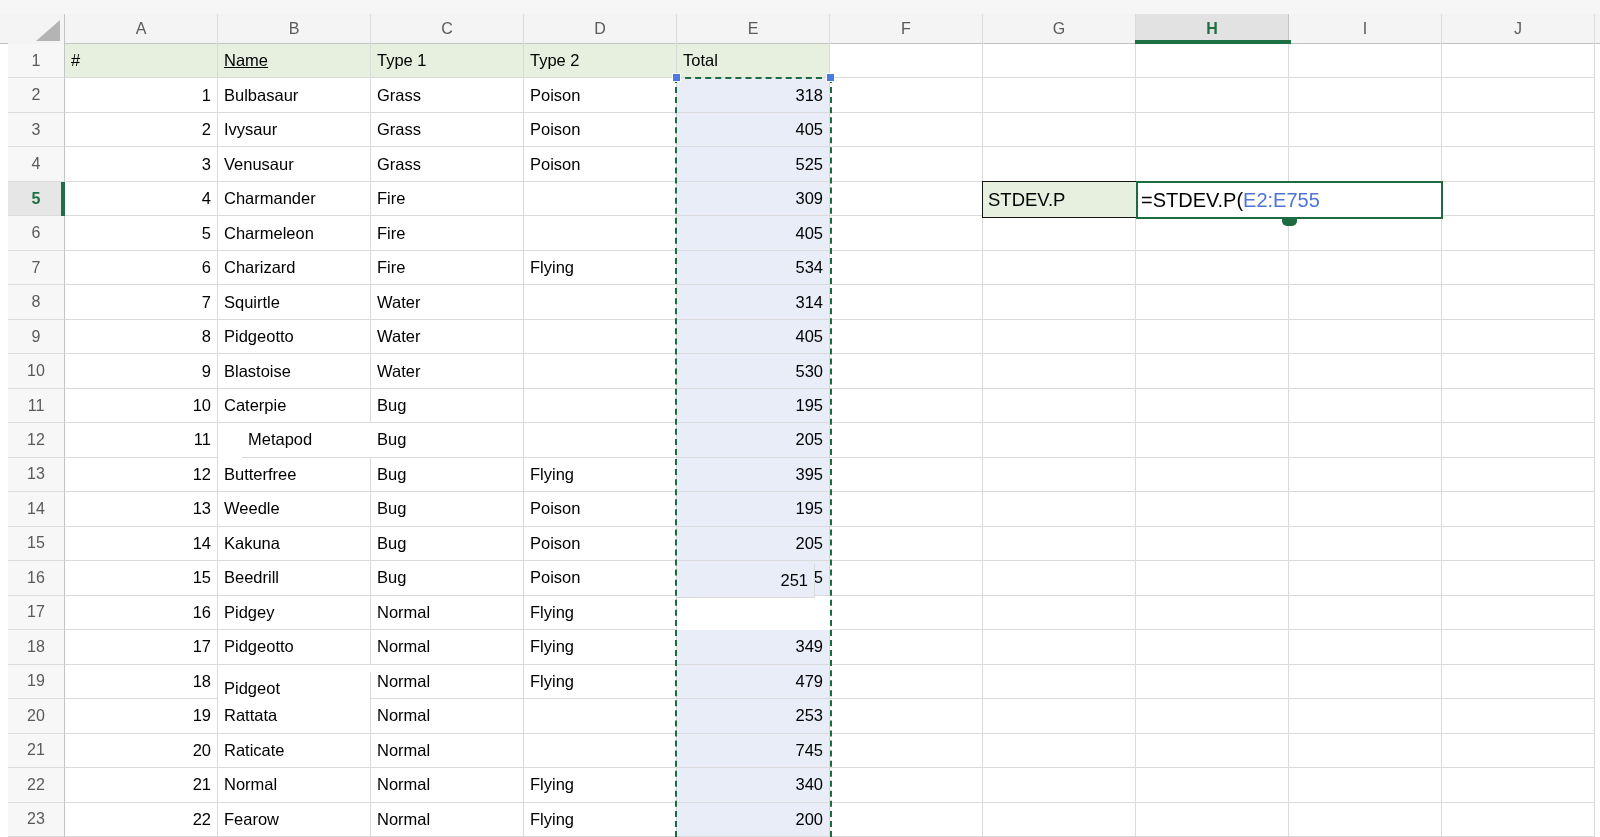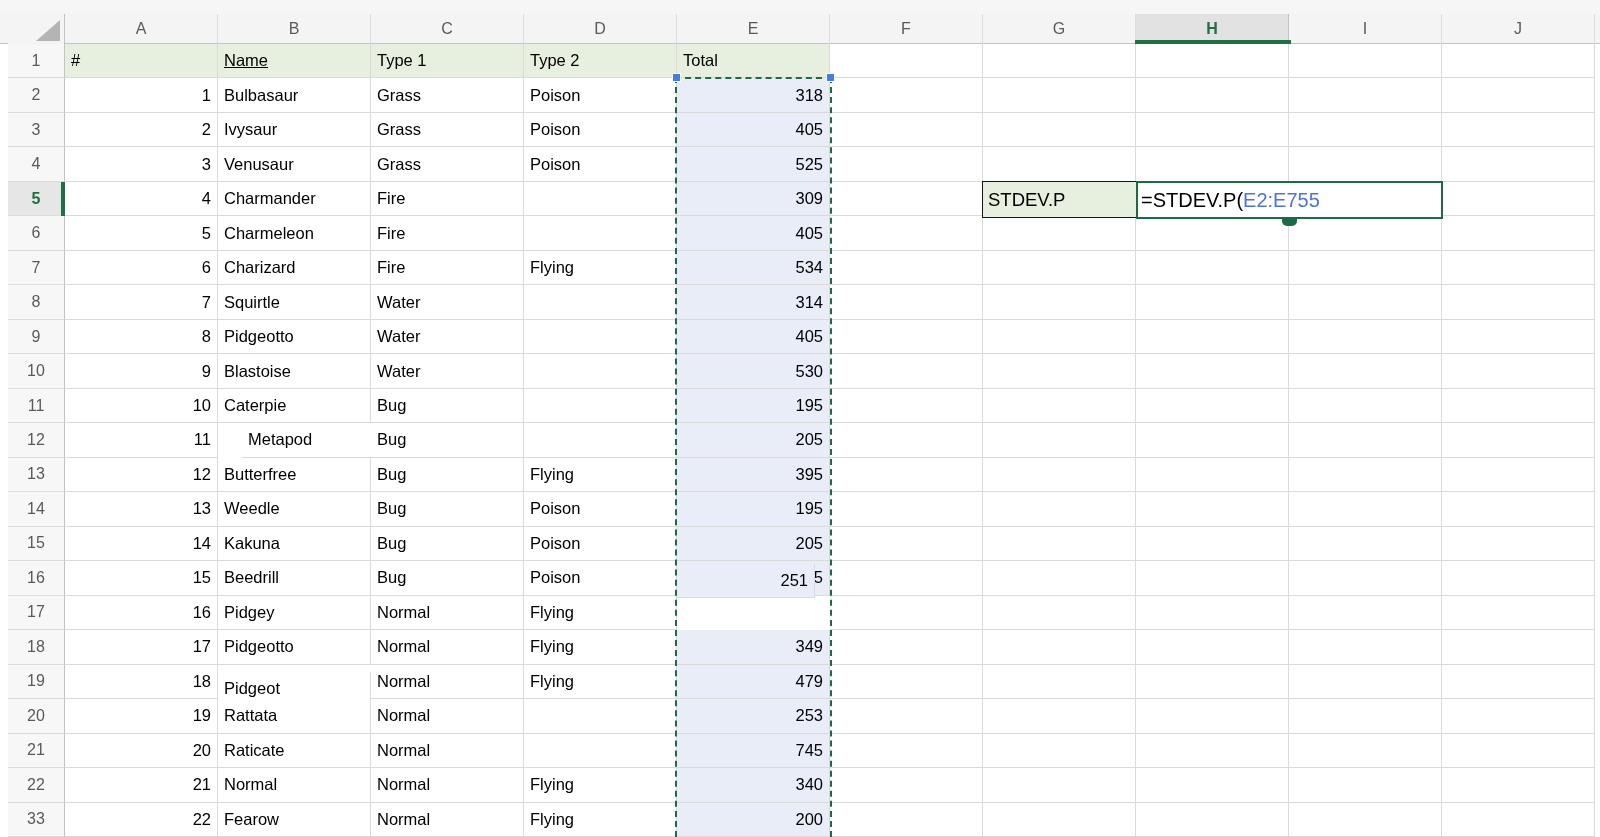--- a/index.html
+++ b/index.html
@@ -82,21 +82,21 @@
       <div class="rowheader" style="top: 457.739px; height: 34.4783px;">13</div>
       <div class="rowheader" style="top: 492.217px; height: 34.4783px;">14</div>
       <div class="rowheader" style="top: 526.696px; height: 34.4783px;">15</div>
       <div class="rowheader" style="top: 561.174px; height: 34.4783px;">16</div>
       <div class="rowheader" style="top: 595.652px; height: 34.4783px;">17</div>
       <div class="rowheader" style="top: 630.13px; height: 34.4783px;">18</div>
       <div class="rowheader" style="top: 664.609px; height: 34.4783px;">19</div>
       <div class="rowheader" style="top: 699.087px; height: 34.4783px;">20</div>
       <div class="rowheader" style="top: 733.565px; height: 34.4783px;">21</div>
       <div class="rowheader" style="top: 768.043px; height: 34.4783px;">22</div>
-      <div class="rowheader" style="top: 802.522px; height: 34.4783px;">33</div>
+      <div class="rowheader" style="top: 802.522px; height: 34.4783px;">23</div>
       <div class="cell green" style="left: 65px; top: 44px; width: 153px; height: 34.4783px;">#</div>
       <div class="cell green" style="left: 218px; top: 44px; width: 153px; height: 34.4783px; text-decoration: underline;">Name</div>
       <div class="cell green" style="left: 371px; top: 44px; width: 153px; height: 34.4783px;">Type 1</div>
       <div class="cell green" style="left: 524px; top: 44px; width: 153px; height: 34.4783px;">Type 2</div>
       <div class="cell green" style="left: 677px; top: 44px; width: 153px; height: 34.4783px;">Total</div>
       <div class="cell" style="left: 830px; top: 44px; width: 153px; height: 34.4783px;"></div>
       <div class="cell" style="left: 983px; top: 44px; width: 153px; height: 34.4783px;"></div>
       <div class="cell" style="left: 1136px; top: 44px; width: 153px; height: 34.4783px;"></div>
       <div class="cell" style="left: 1289px; top: 44px; width: 153px; height: 34.4783px;"></div>
       <div class="cell" style="left: 1442px; top: 44px; width: 153px; height: 34.4783px;"></div>

